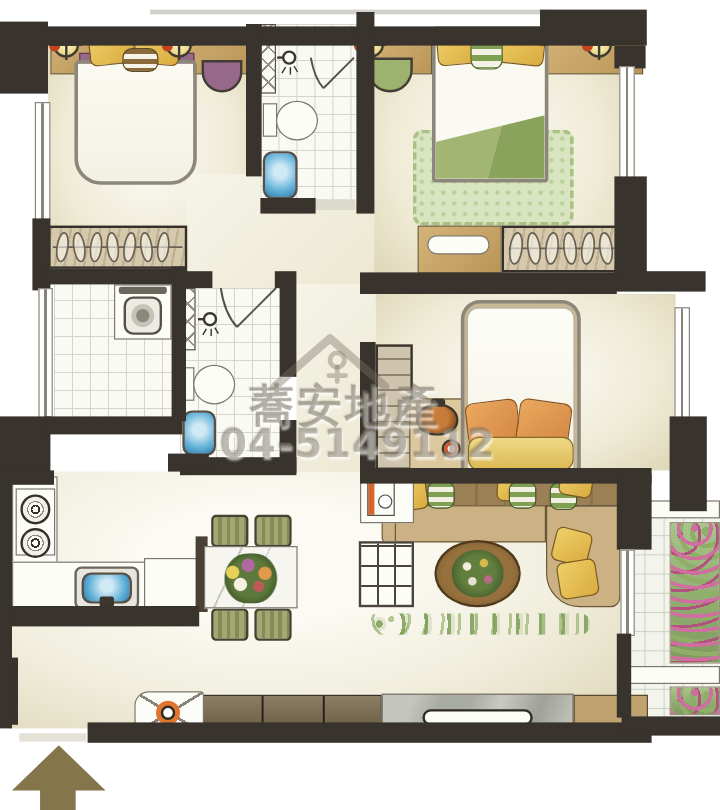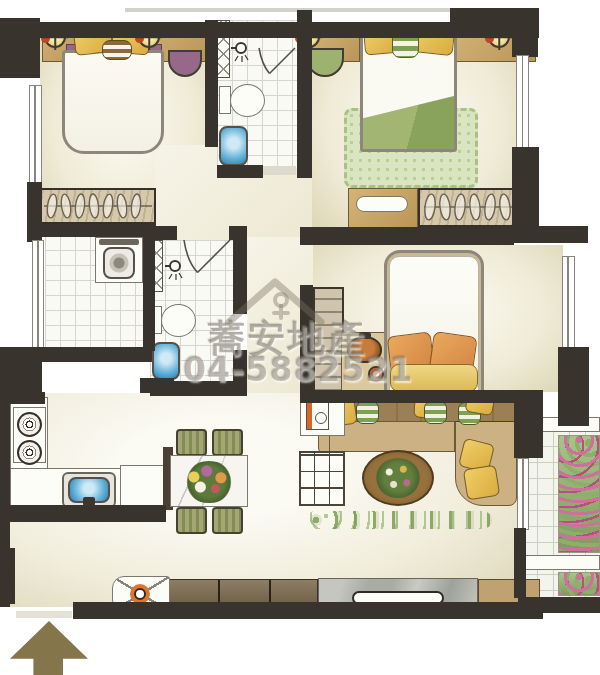--- a/index.html
+++ b/index.html
@@ -295,18 +295,18 @@
     </g>
   </svg>
 
   <div class="a" style="left:0;top:0;width:600px;height:625px;pointer-events:none">
     <svg class="overlay" style="left:215px;top:272px" width="120" height="52" viewBox="0 0 120 52">
       <path d="M14,50 L60,10 L106,50" stroke="rgba(120,112,98,0.4)" stroke-width="7" fill="none" stroke-linejoin="round" stroke-linecap="round"></path>
       <circle cx="66" cy="28" r="6" stroke="rgba(120,112,98,0.4)" stroke-width="4" fill="none"></circle>
       <path d="M66,34 L66,46 M59,41 L73,41" stroke="rgba(120,112,98,0.4)" stroke-width="4" fill="none" stroke-linecap="round"></path>
     </svg>
     <div class="wm-text" style="left:208px;top:314px;font-size:37px;letter-spacing:3px">蕎安地產</div>
-    <div class="wm-text" style="left:183px;top:350px;font-size:33px;letter-spacing:1px;color:rgba(133,127,115,.48)">04-5882521</div>
+    <div class="wm-text" style="left:183px;top:350px;font-size:33px;letter-spacing:1px;color:rgba(133,127,115,.48)">04-5149112</div>
   </div>
 
   <div class="a arrow" style="left:10px;top:621px;width:78px;height:54px"></div>
 
 </div>
 
 </body></html>

